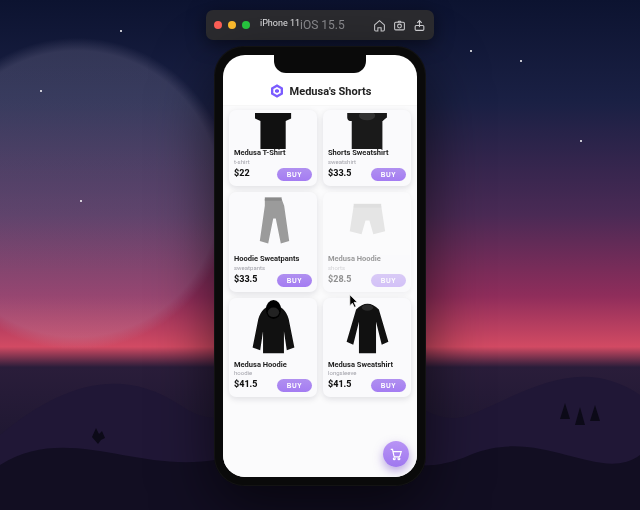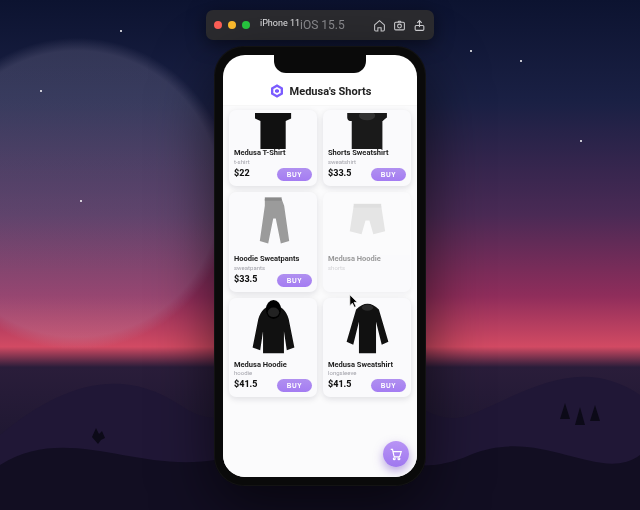--- a/index.html
+++ b/index.html
@@ -212,20 +212,24 @@
 
           <div class="card" style="opacity:0.45">
             <div class="imgwrap">
               <svg viewBox="0 0 60 60">
                   <path fill="#c9c9c9" d="M16 12 h28 l4 26 l-12 3 l-4 -14 h-4 l-4 14 l-12 -3 z"></path>
                   <rect x="16" y="10" width="28" height="4" fill="#bdbdbd"></rect>
                 </svg>
             </div>
             <div class="pname">Medusa Hoodie</div>
             <div class="pcat">shorts</div>
+            <div class="prow">
+              <span class="price">$28.5</span>
+              <button class="buy">BUY</button>
+            </div>
           </div>
 
           <div class="card">
             <div class="imgwrap">
               <svg viewBox="0 0 60 62">
                 <path fill="#111" d="M14 20 q4 -14 16 -14 q12 0 16 14 l6 30 l-8 3 l-3 -20 v23 h-22 v-23 l-3 20 l-8 -3 z"></path>
                 <path fill="#000" d="M22 10 a8 10 0 1 0 16 0 a8 10 0 1 0 -16 0"></path>
                 <ellipse cx="30" cy="13" rx="6" ry="5" fill="#222"></ellipse>
               </svg>
             </div>

